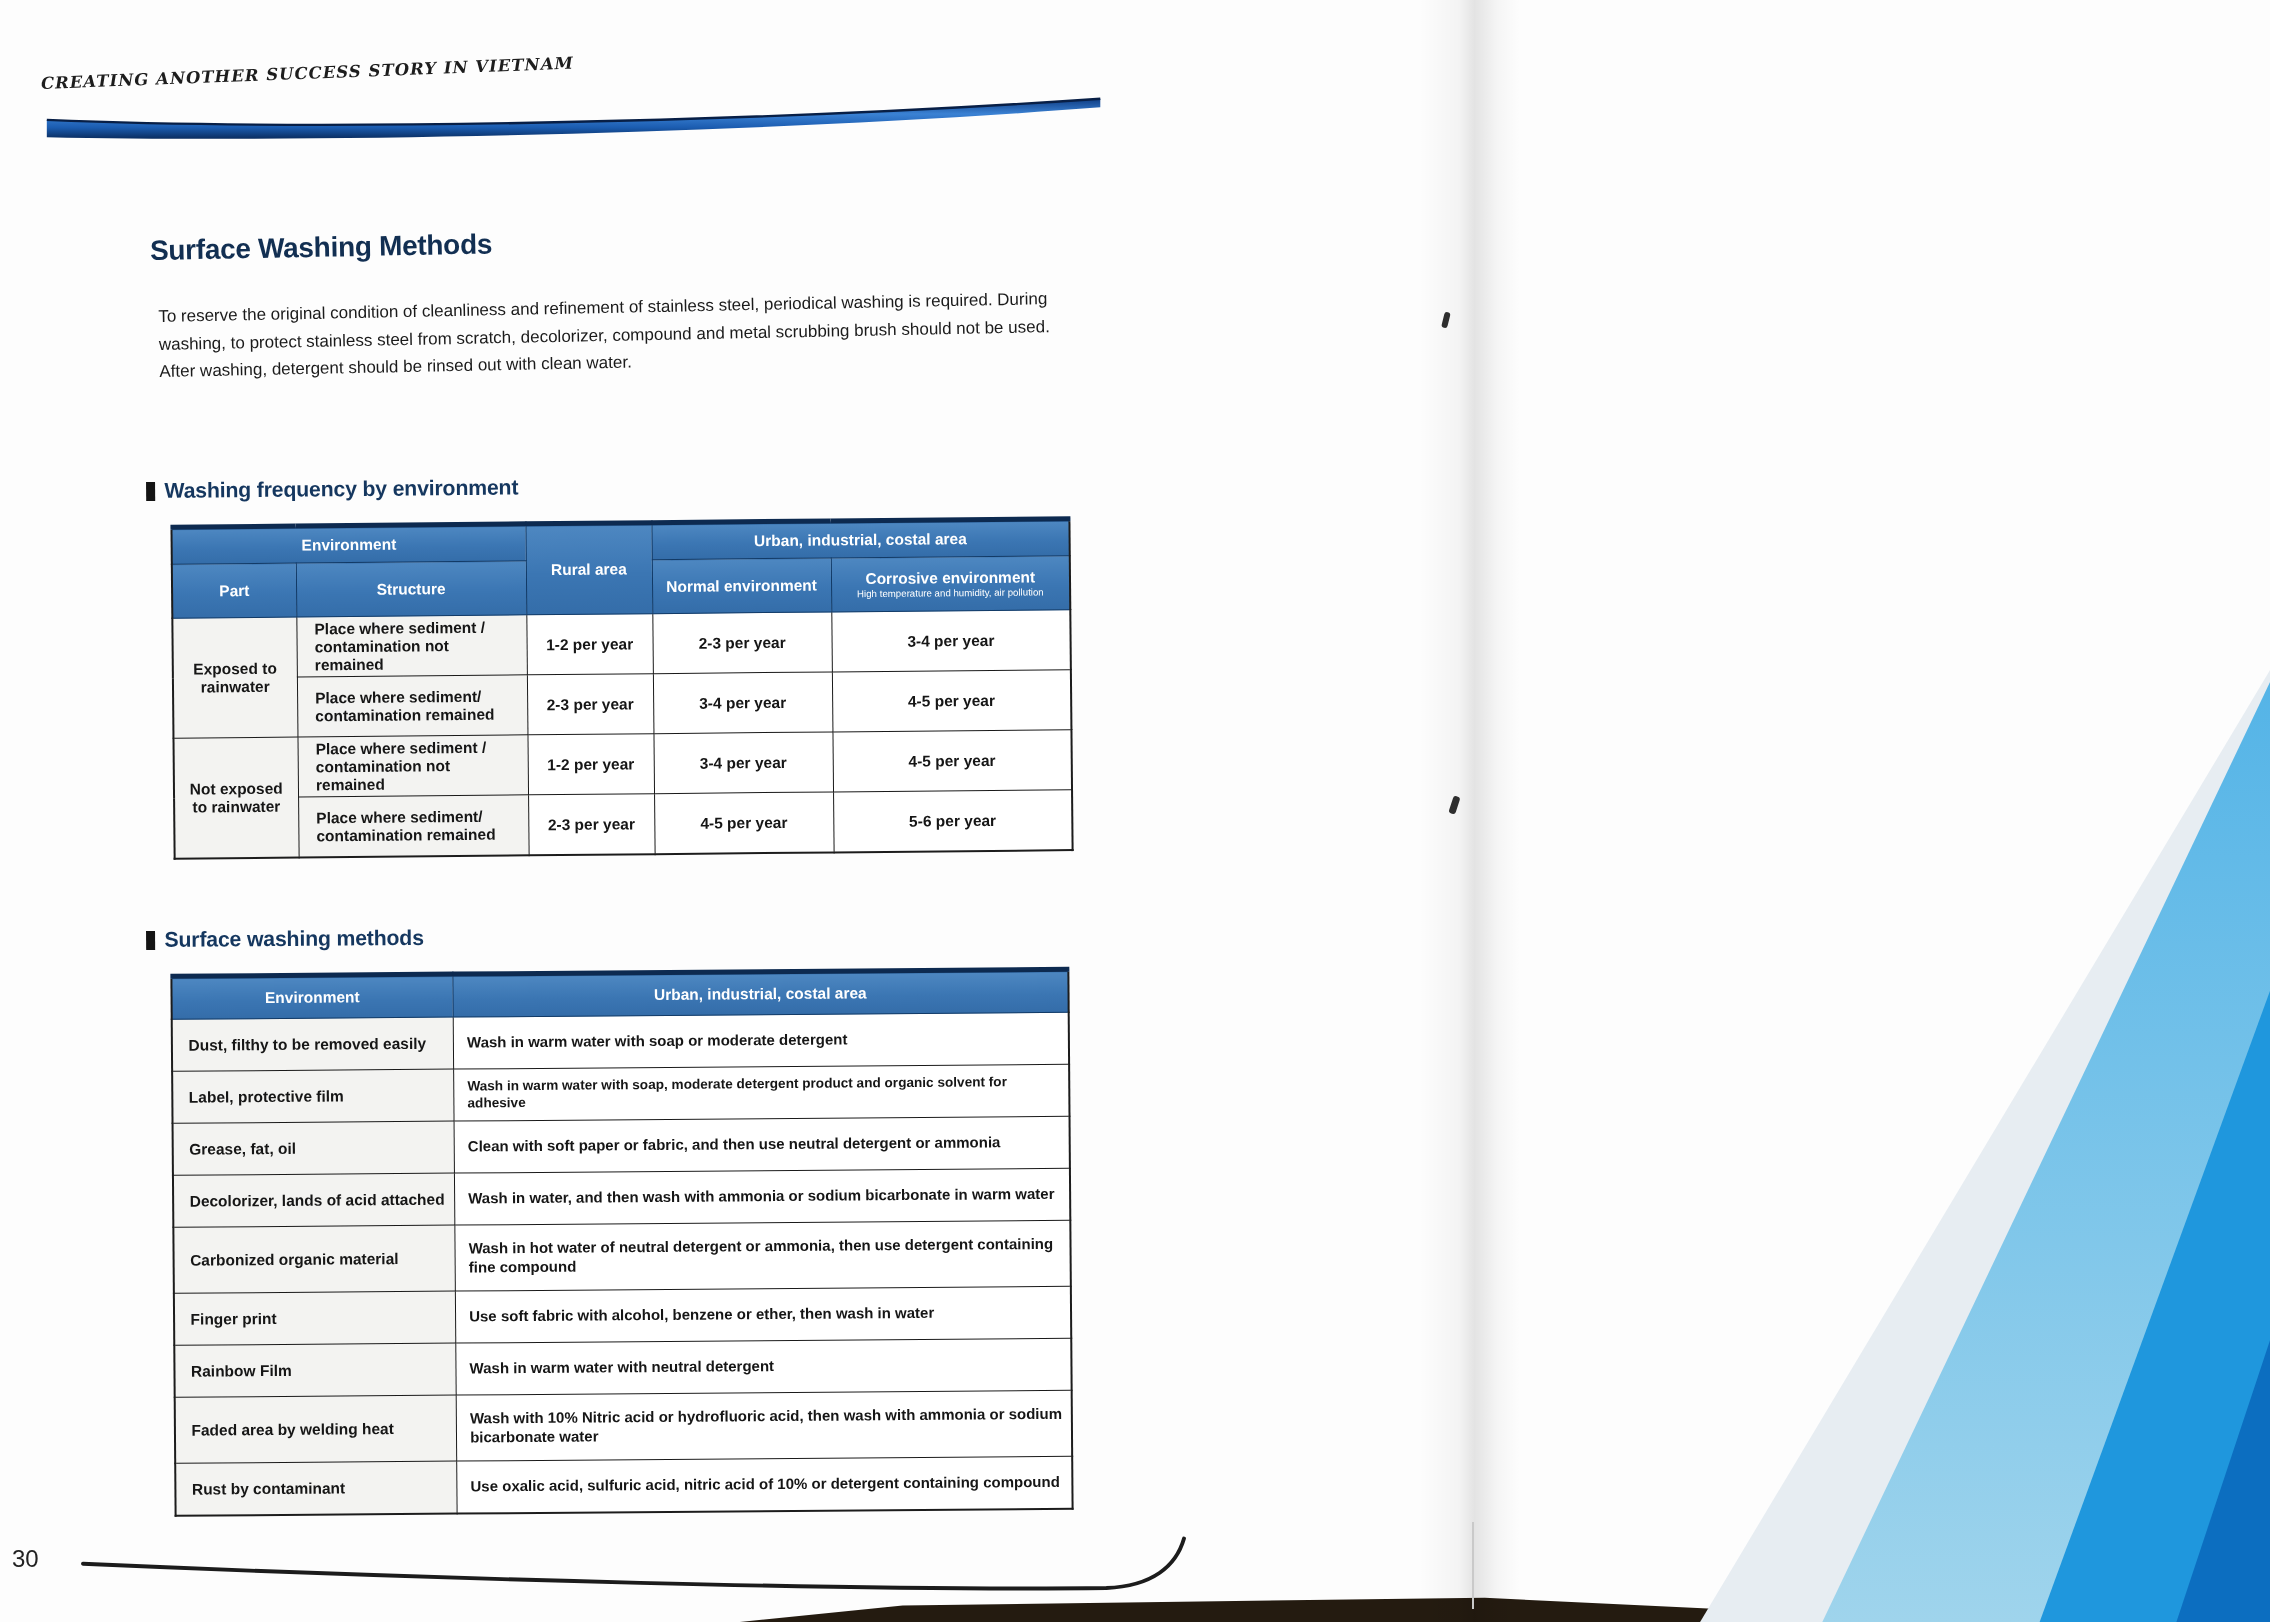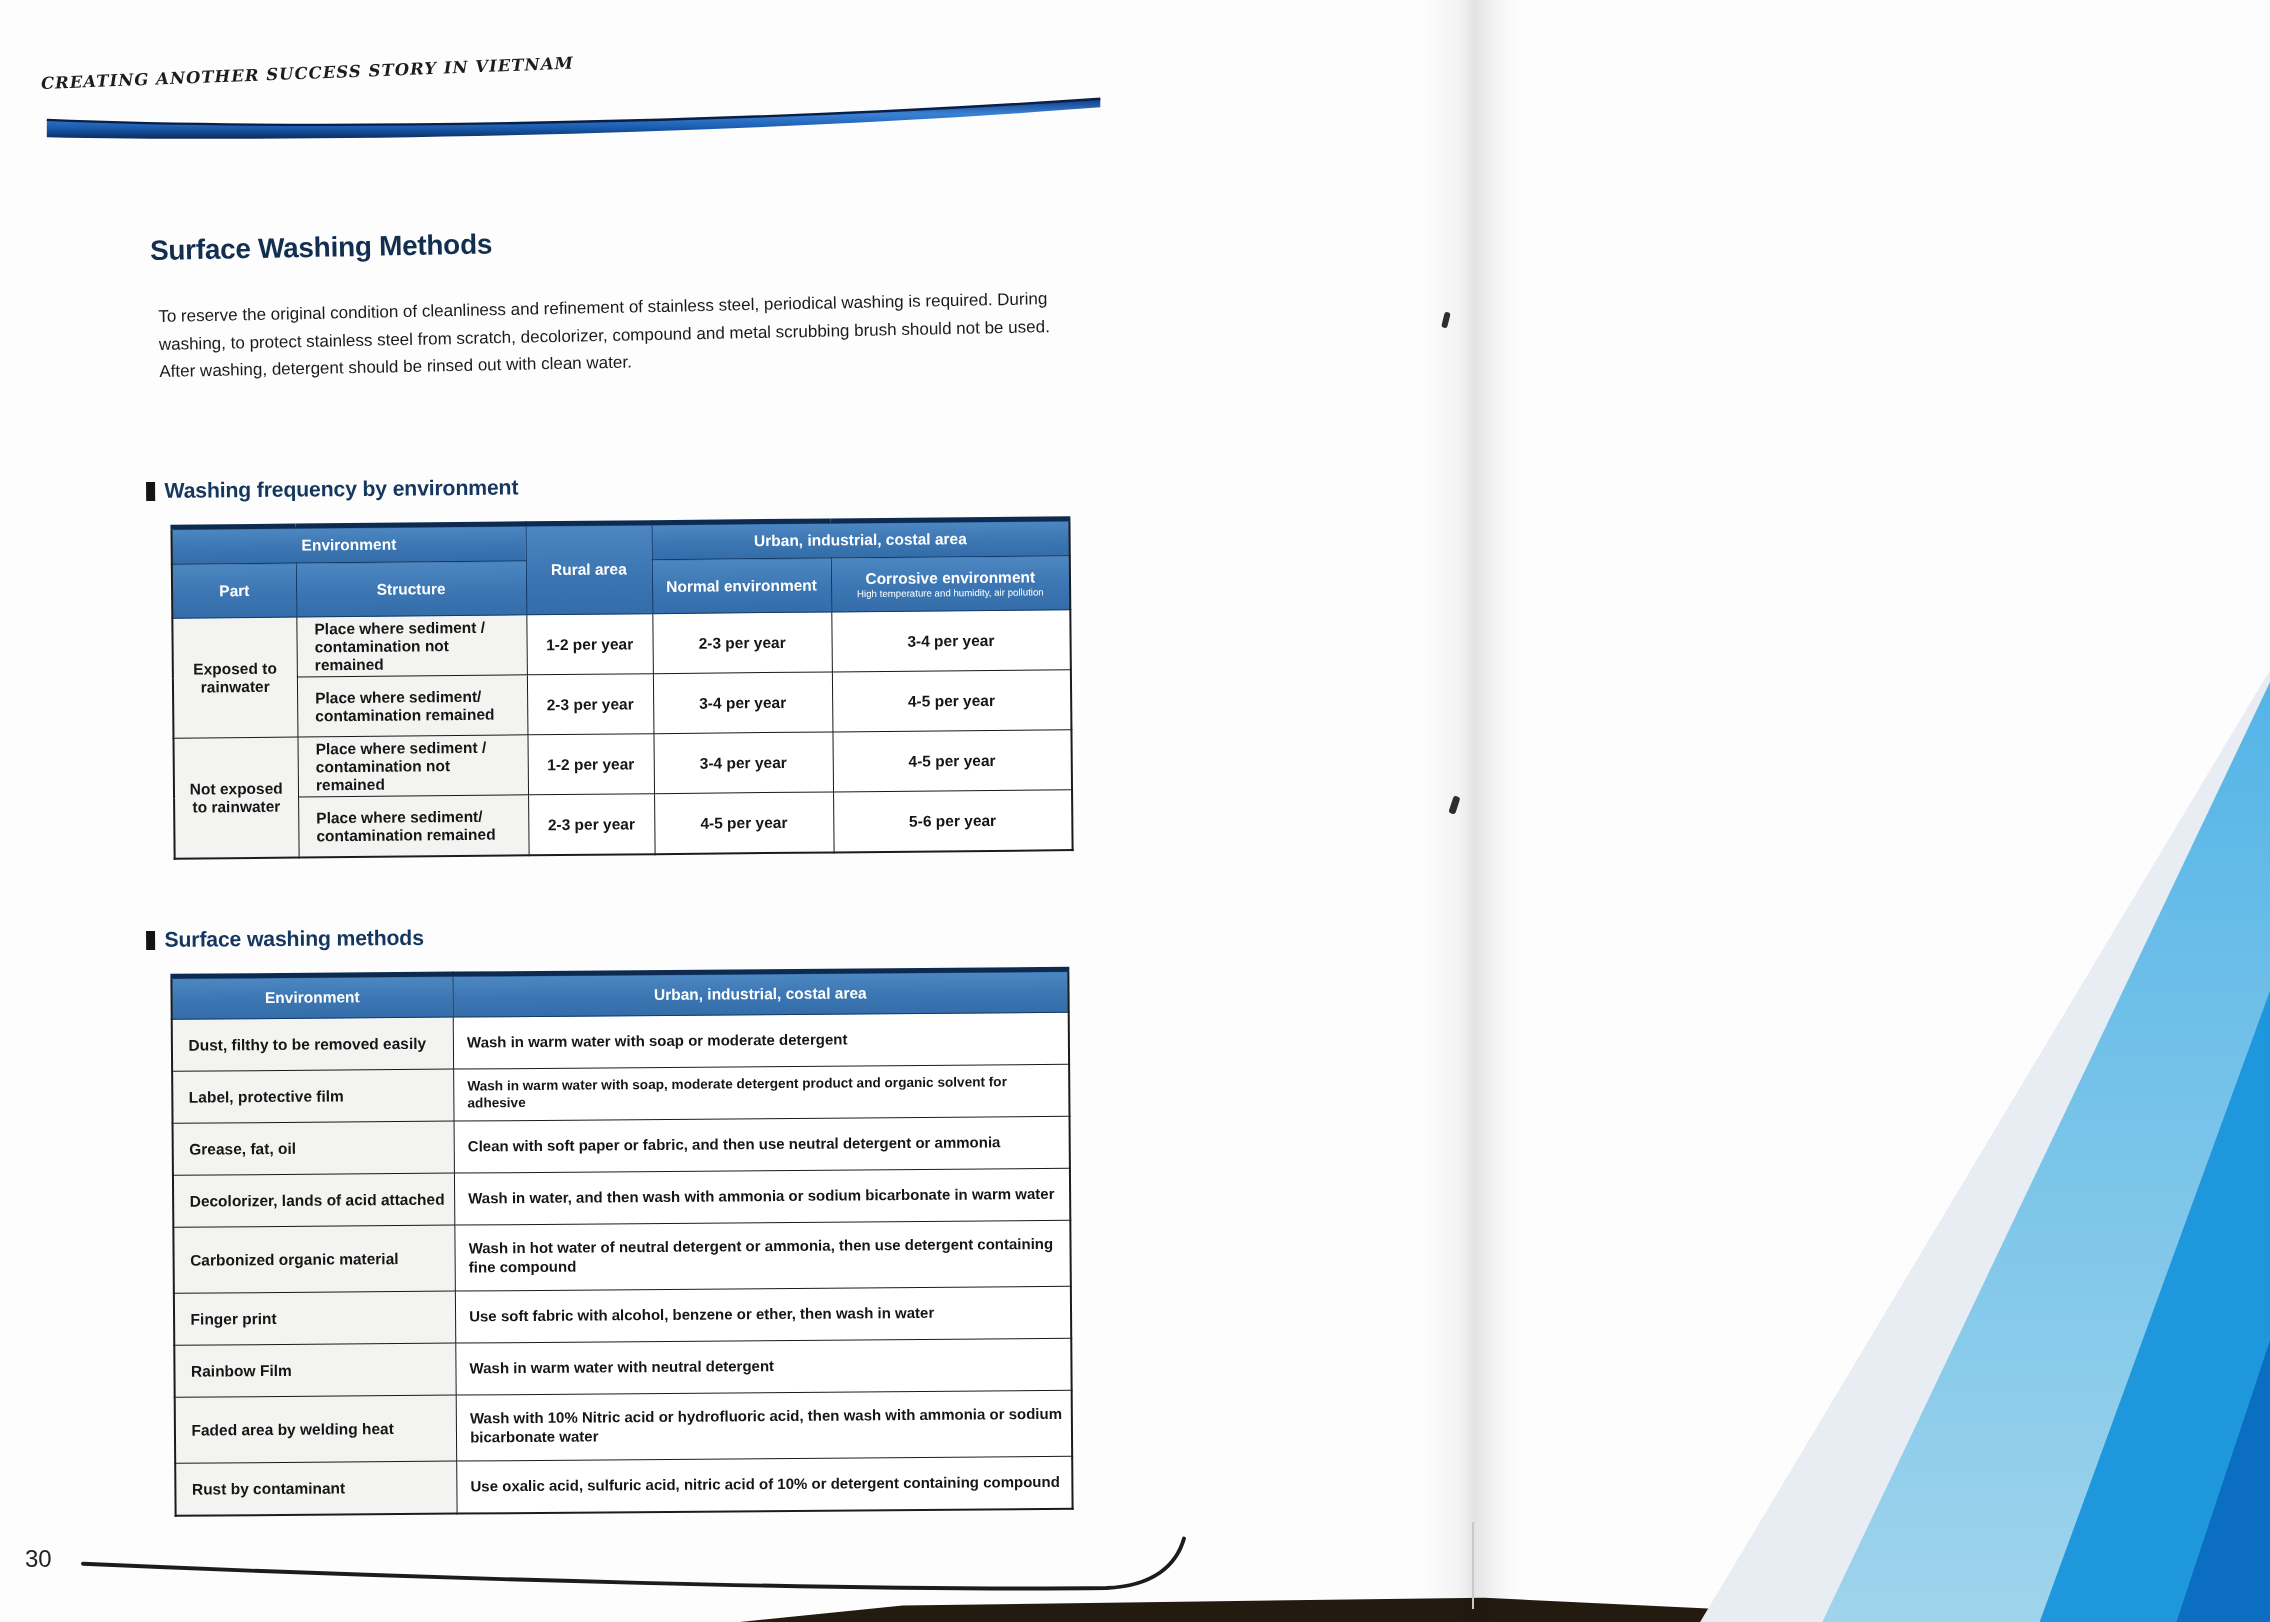--- a/index.html
+++ b/index.html
@@ -63,21 +63,21 @@
   .freq tbody tr{height:60px;}
   .methods{width:898px;}
   .methods thead tr{height:43px;}
   .methods tbody tr{height:52px;}
   .methods tbody tr.tall{height:66px;}
   .methods td.label{padding-left:15.5px;font-size:15.5px;}
   .methods td.method{padding-left:13.6px;font-size:15px;line-height:1.25;}
   .methods td.method.tight{font-size:13.6px;}
 
   
-  .page-number{position:absolute;left:25px;top:1545px;font-size:24px;color:#222;}
+  .page-number{position:absolute;left:12px;top:1545px;font-size:24px;color:#222;}
 
   
   .fold-shadow{
     position:absolute;left:1419px;top:0;width:101px;height:1622px;z-index:2;
     background:linear-gradient(to right,rgba(0,0,0,0) 0%,rgba(0,0,0,0.04) 40%,rgba(0,0,0,0.10) 55%,rgba(0,0,0,0.03) 78%,rgba(0,0,0,0) 100%);
   }
   .mark{position:absolute;background:#2e2e2e;border-radius:2.9px;z-index:3;}
   .mark1{left:1443px;top:312px;width:5.8px;height:15.5px;transform:rotate(14deg);}
   .mark2{left:1451px;top:796px;width:6.8px;height:17.5px;transform:rotate(18deg);}
   .page-edge{position:absolute;left:1472px;top:1522px;width:1.9px;height:87px;background:#c9c9c9;z-index:2;}

